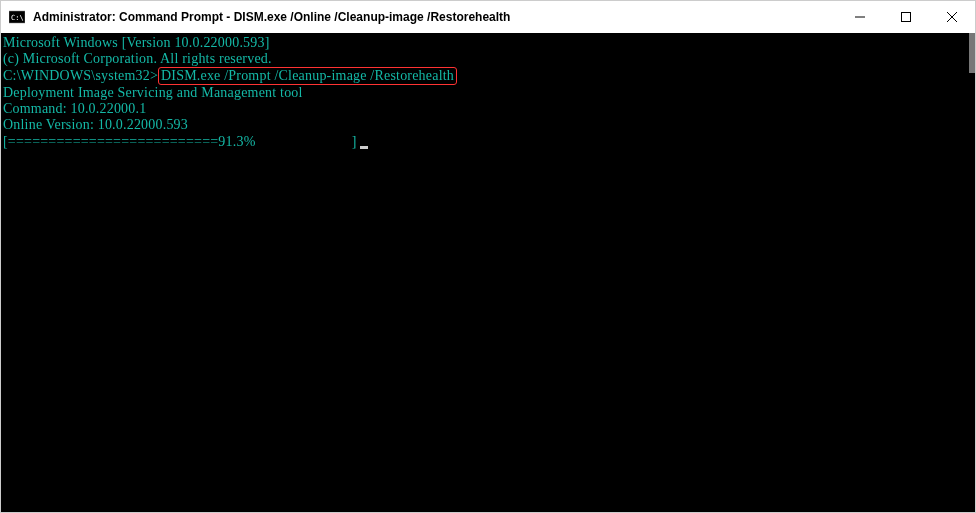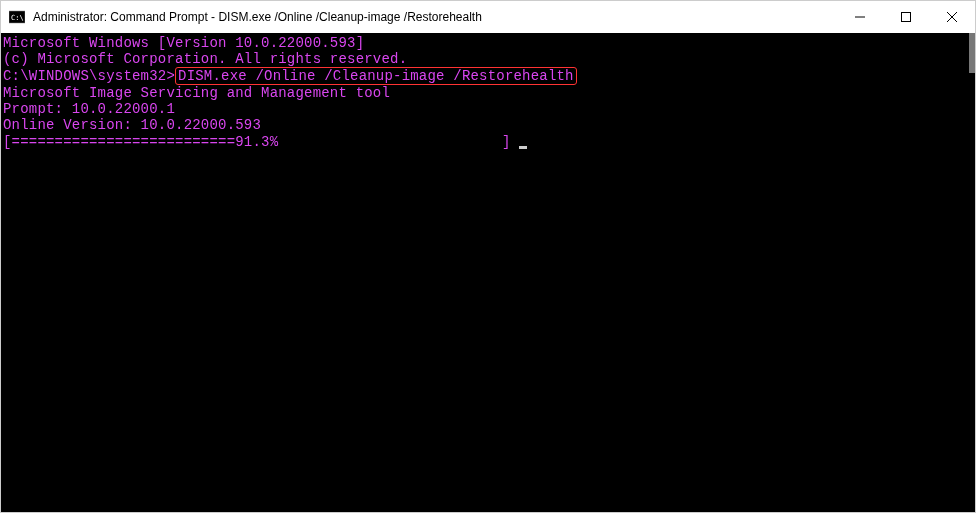--- a/index.html
+++ b/index.html
@@ -34,20 +34,21 @@
     .titlebar-icon {
       width: 16px;
       height: 16px;
       margin-right: 8px;
       display: flex;
       align-items: center;
       justify-content: center;
     }
     .titlebar-title {
       flex: 1;
+      font-weight: bold;
     }
     .titlebar-controls {
       display: flex;
       height: 100%;
     }
     .titlebar-btn {
       width: 46px;
       height: 100%;
       display: flex;
       align-items: center;
@@ -57,27 +58,27 @@
       color: #000000;
       cursor: default;
     }
     .titlebar-btn svg {
       width: 10px;
       height: 10px;
     }
     .terminal {
       flex: 1;
       background: #000000;
-      color: #d946ef;
+      color: #14b8a6;
       font-size: 14px;
       line-height: 1.15;
       padding: 2px 0 0 2px;
       position: relative;
       overflow: hidden;
-      font-family: Liberation Mono, monospace;
+      font-family: Liberation Serif, serif;
       letter-spacing: 0.2px;
     }
     .terminal-line {
       white-space: pre;
     }
     .highlight-box {
       border: 1.5px solid #ff3333;
       border-radius: 3px;
       padding: 0 2px;
       display: inline-block;
@@ -127,23 +128,23 @@
             <line x1="0" y1="0" x2="10" y2="10" stroke="#000000" stroke-width="1"></line>
             <line x1="10" y1="0" x2="0" y2="10" stroke="#000000" stroke-width="1"></line>
           </svg>
       </div>
     </div>
   </div>
   <div class="terminal">
     <div class="terminal-line">Microsoft Windows [Version 10.0.22000.593]</div>
     <div class="terminal-line">(c) Microsoft Corporation. All rights reserved.</div>
     <div class="terminal-line"></div>
-    <div class="terminal-line"><span>C:\WINDOWS\system32&gt;</span><span class="highlight-box">DISM.exe /Online /Cleanup-image /Restorehealth</span></div>
+    <div class="terminal-line"><span>C:\WINDOWS\system32&gt;</span><span class="highlight-box">DISM.exe /Prompt /Cleanup-image /Restorehealth</span></div>
     <div class="terminal-line"></div>
-    <div class="terminal-line">Microsoft Image Servicing and Management tool</div>
-    <div class="terminal-line">Prompt: 10.0.22000.1</div>
+    <div class="terminal-line">Deployment Image Servicing and Management tool</div>
+    <div class="terminal-line">Command: 10.0.22000.1</div>
     <div class="terminal-line"></div>
     <div class="terminal-line">Online Version: 10.0.22000.593</div>
     <div class="terminal-line"></div>
     <div class="terminal-line"><span>[==========================91.3%</span><span>                          ] </span><span class="cursor"></span></div>
     <div class="scrollbar"></div>
   </div>
 </div>
 
 </body></html>

